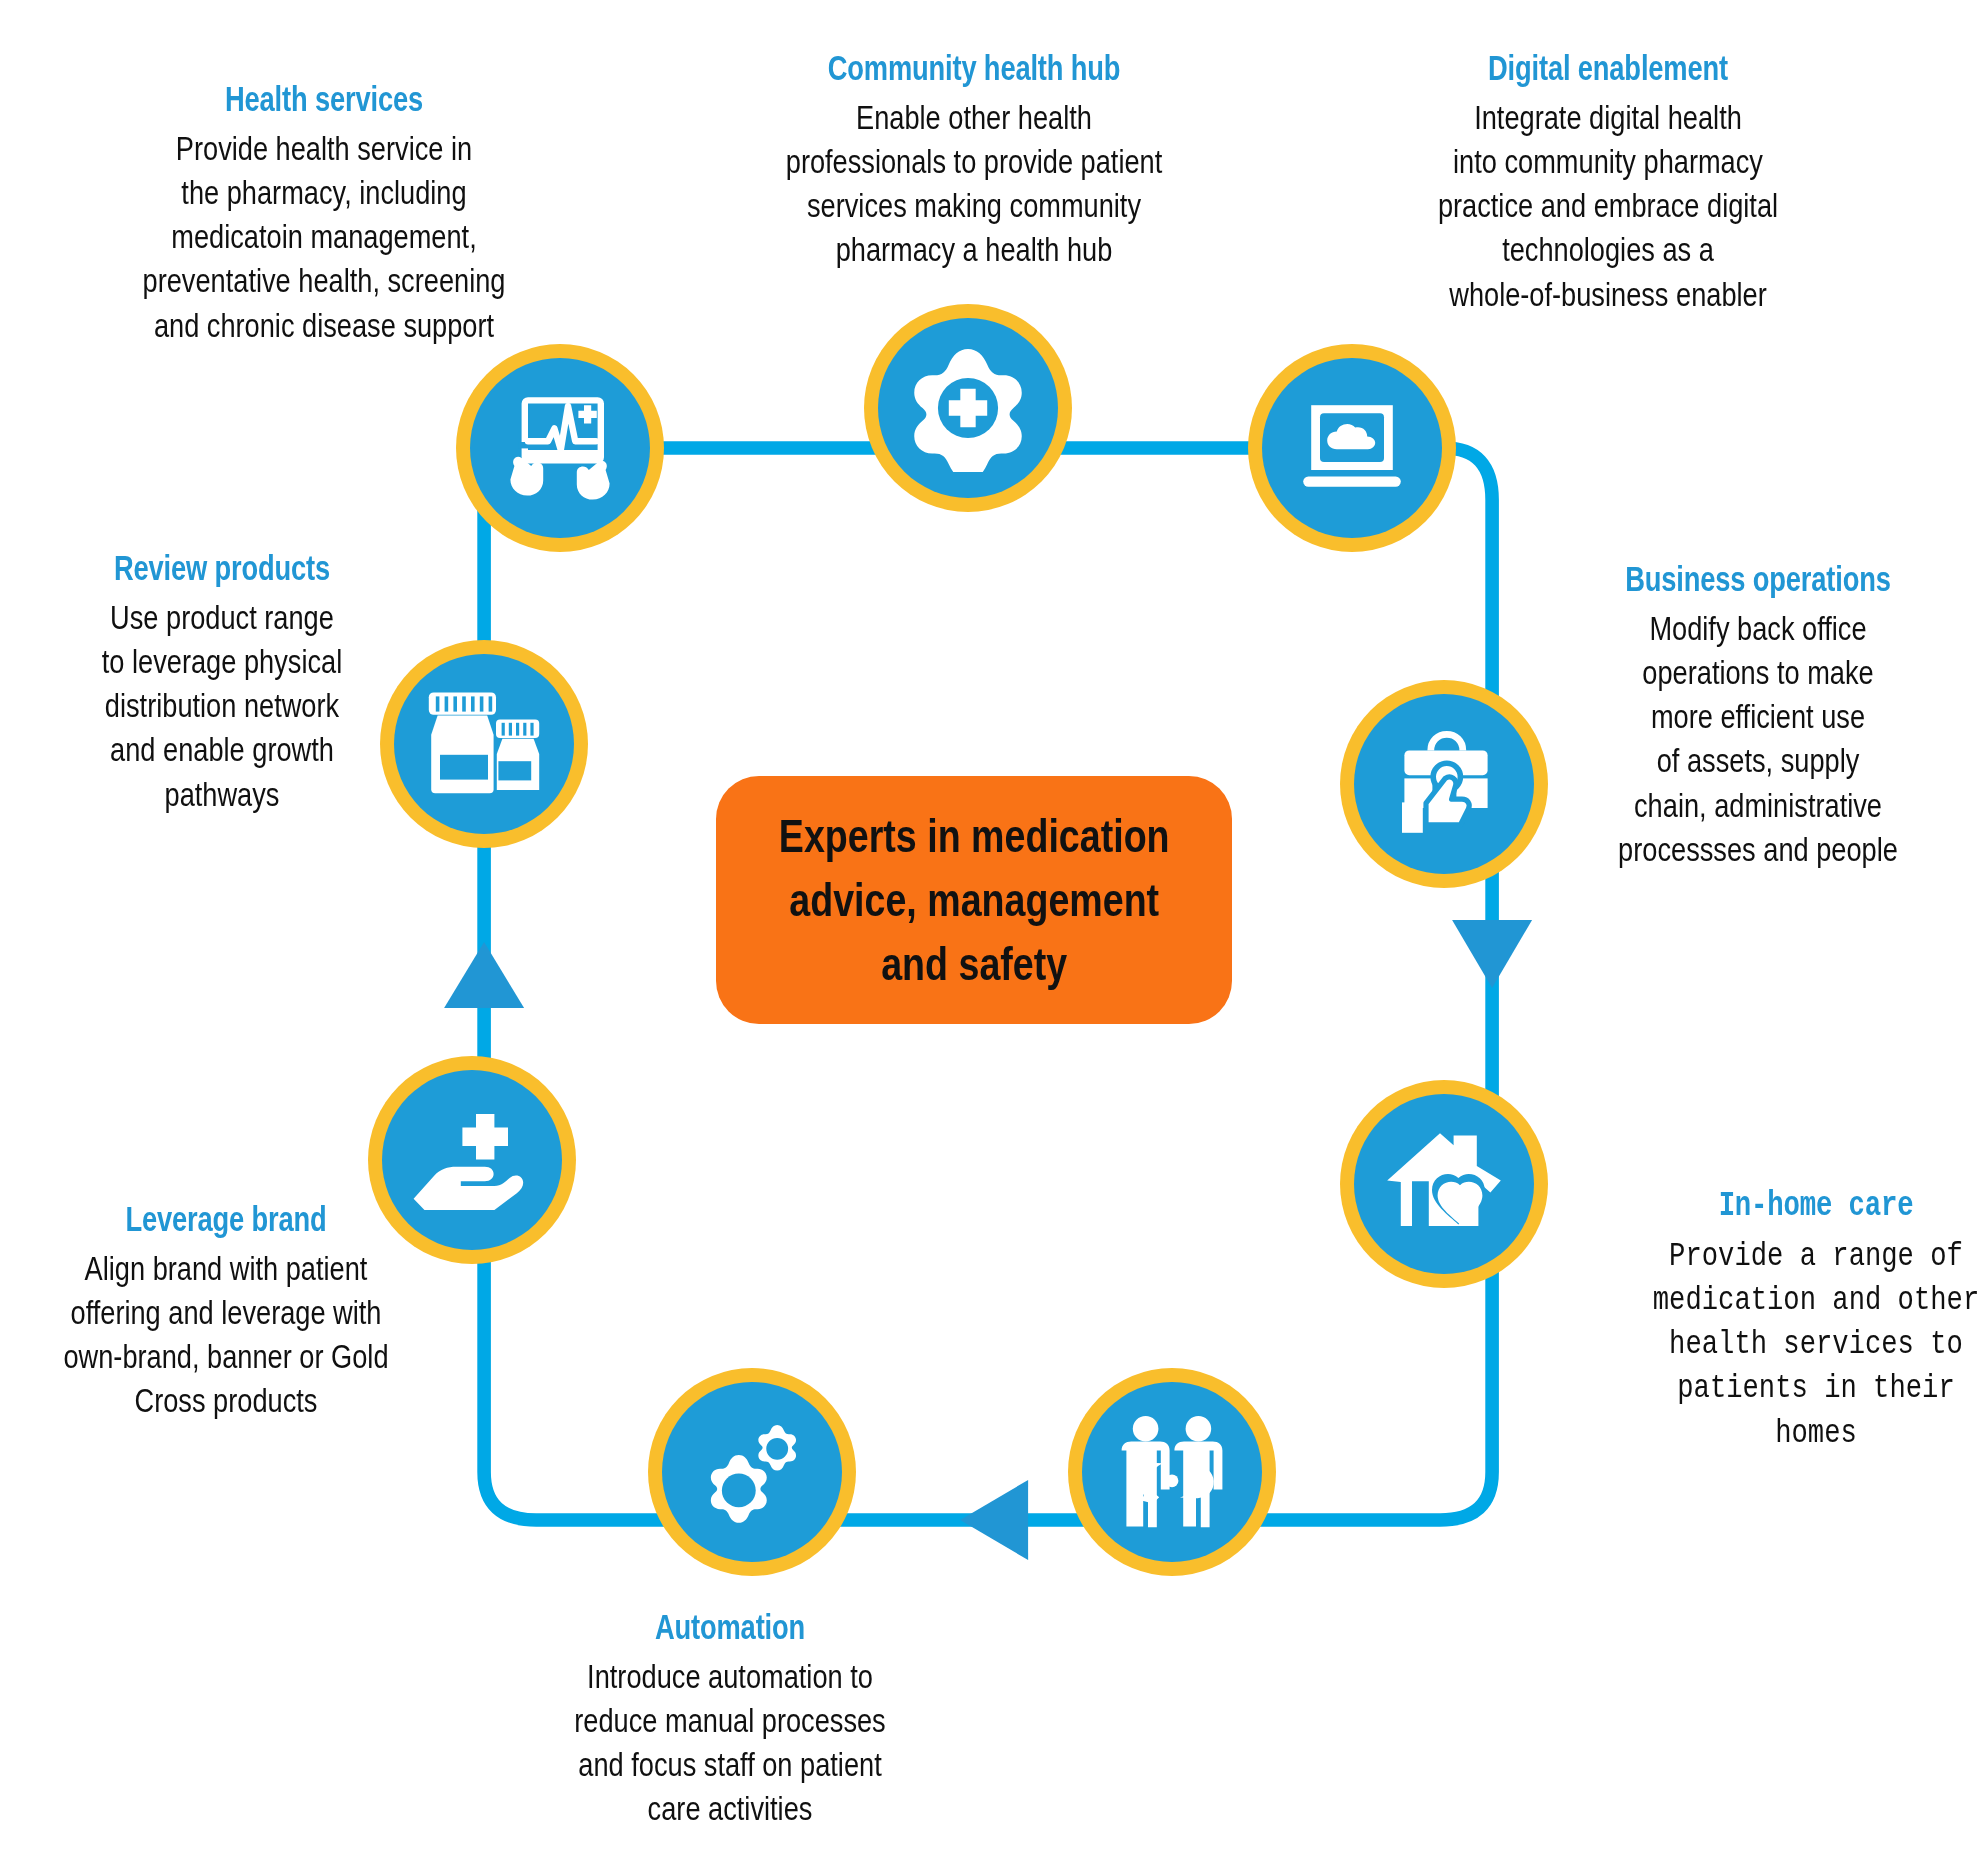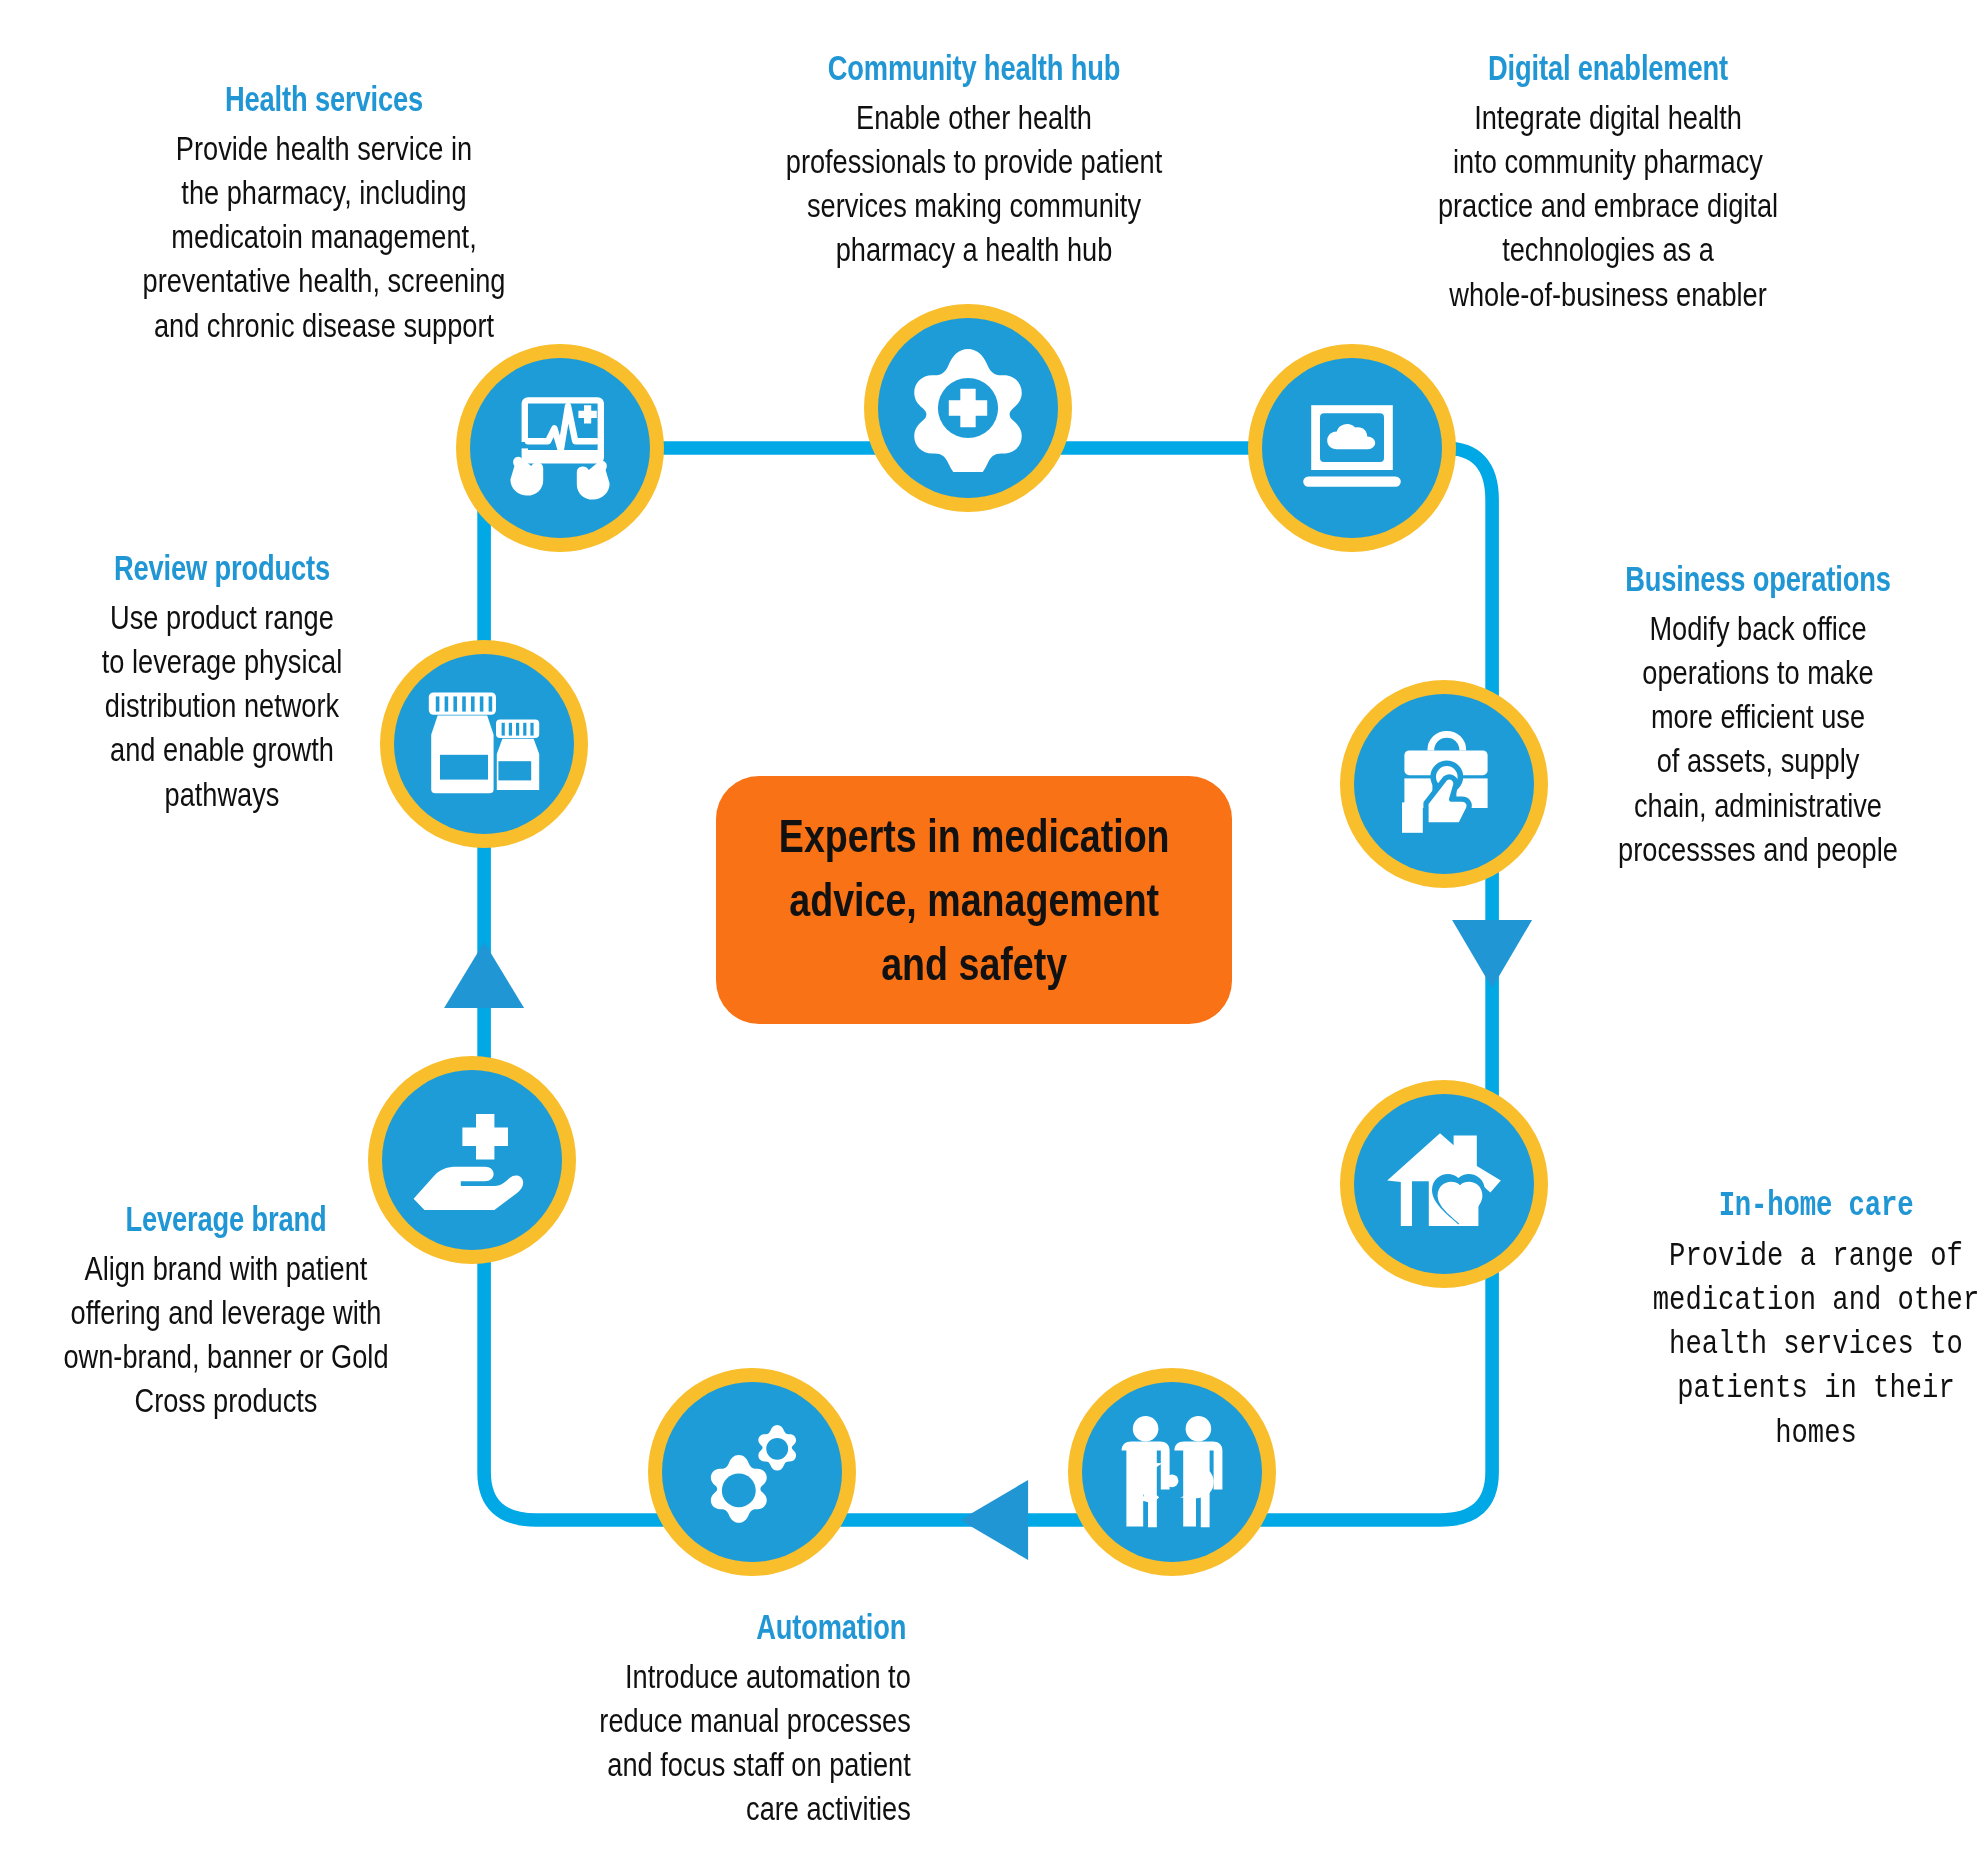--- a/index.html
+++ b/index.html
@@ -34,21 +34,21 @@
   }
 
   
   .b-health       {left:32px;   top:49px;  width:584px;margin-top:31px;}
   .b-hub          {left:688px; top:49px;  width:572px;}
   .b-digital      {left:1328px; top:49px;  width:560px;}
   .b-review       {left:4px;   top:549px; width:436px;}
   .b-business     {left:1532px; top:560px; width:452px;}
   .b-leverage     {left:0px;    top:1200px; width:452px;}
   .b-inhome       {left:1592px; top:1188px; width:448px;font-family:Liberation Mono, monospace;}
-  .b-automation   {left:504px; top:1608px; width:452px;text-align:right;}
+  .b-automation   {left:504px; top:1608px; width:452px;}
   .b-collab       {left:988px; top:1604px; width:472px;}
 
   
   #center-card{
     position:absolute;left:716px;top:752px;width:516px;height:248px;
     background:#f97316;border-radius:43px;
     display:flex;align-items:center;justify-content:center;margin-top:24px;
   }
   #center-card .txt{
     color:#111111;font-weight:bold;font-size:47px;line-height:1.36;

